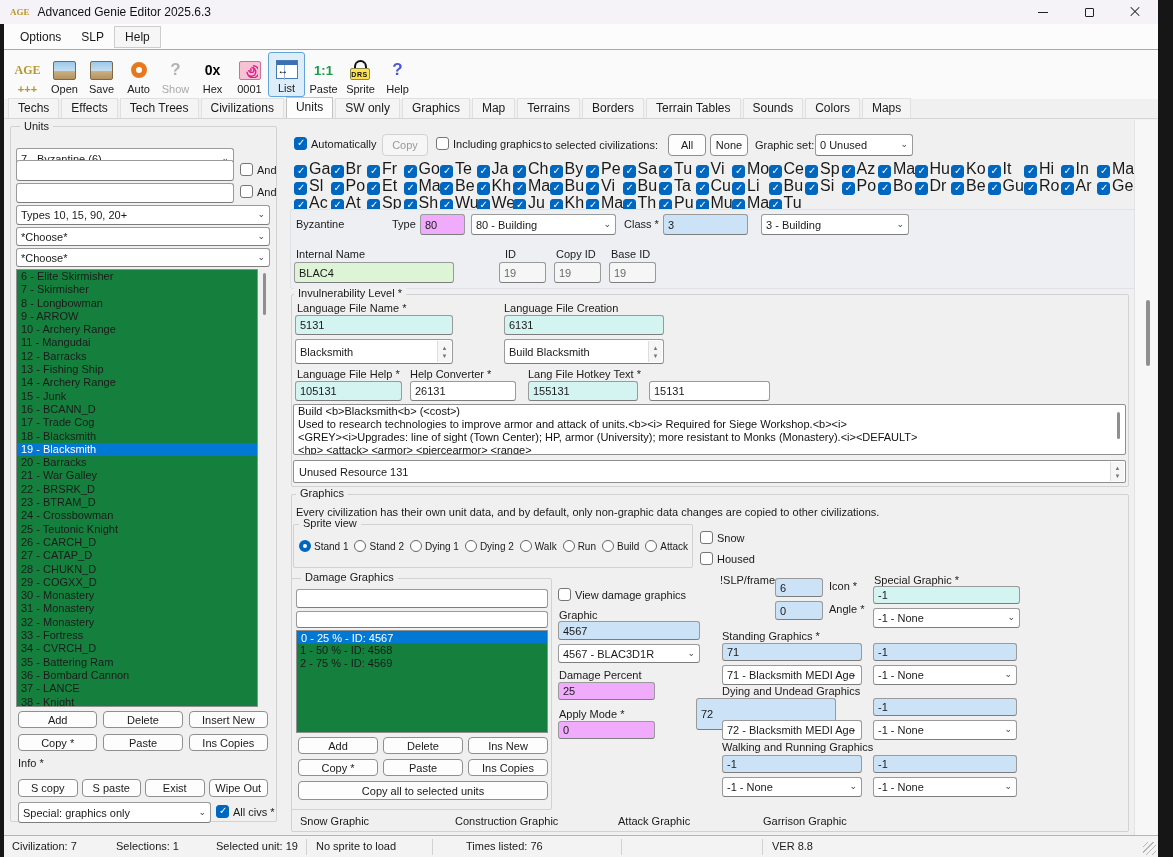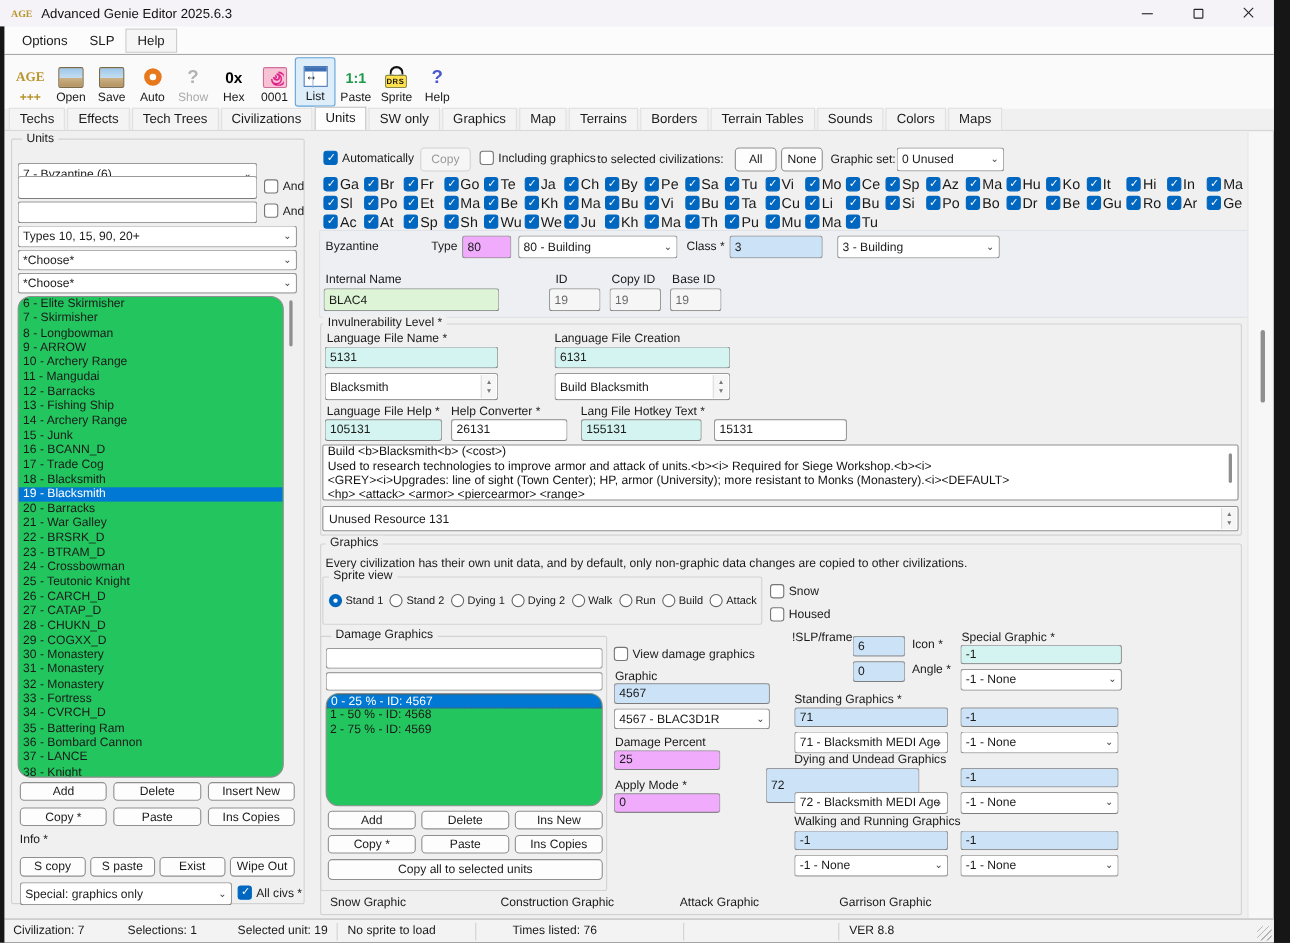--- a/index.html
+++ b/index.html
@@ -70,27 +70,27 @@
   .cbrow { position:absolute; display:flex; align-items:center; gap:4px; font-size:11px; white-space:nowrap; }
   .radio { width:12px; height:12px; border-radius:50%; border:1px solid #666; background:#fff; flex:0 0 auto; }
   .sv-opt { display:flex; align-items:center; gap:3px; font-size:10px; white-space:nowrap; }
   .sv-opt.selected .radio { border:4px solid #0067c0; }
   .gb { position:absolute; border:1px solid #d2d2d2; border-radius:2px; }
   .gb-lg { position:absolute; font-size:11px; background:#f0f0f0; padding:0 4px; white-space:nowrap; }
   .box { position:absolute; background:#fff; border:1px solid #8f8f8f; border-radius:2px; overflow:hidden; }
   .spin { position:absolute; right:1px; top:1px; bottom:1px; width:14px; background:#f6f6f6; border-left:1px solid #ddd; display:flex; flex-direction:column; align-items:center; justify-content:center; }
   .spin::before { content:"▲"; font-size:6px; color:#777; line-height:8px; }
   .spin::after { content:"▼"; font-size:6px; color:#777; line-height:8px; }
-  .list { position:absolute; background:#22c55e; border:1px solid #8f8f8f; border-radius:12px; overflow:hidden; }
+  .list { position:absolute; background:#15803d; border:1px solid #8f8f8f; border-radius:0; overflow:hidden; }
   .li { font-size:11px; line-height:13.3px; height:13.3px; padding-left:4px; white-space:nowrap; }
   .li.selected { background:#0078d4; color:#fff; }
   .dmg-li { font-size:11px; line-height:13px; height:13px; padding-left:3px; white-space:nowrap; }
   .dmg-li.selected { background:#0078d4; color:#fff; border:1px dotted #5a5a5a; }
   .thumb-v { position:absolute; width:3px; border-radius:2px; background:#8f8f8f; }
-  .civ { width:36.5px; display:flex; align-items:center; gap:2px; font-size:13px; }
+  .civ { width:36.5px; display:flex; align-items:flex-end; gap:2px; font-size:16px; }
   .civ .cb { width:13px; height:13px; }
   .flexrow { position:absolute; display:flex; }
   .statusbar { position:absolute; left:4px; top:835px; width:1154px; height:22px; background:#f3f3f3; border-top:1px solid #b5b5b5; font-size:11px; }
   .statusbar .seg { position:absolute; top:4px; white-space:nowrap; }
   .vsep { position:absolute; top:3px; width:1px; height:16px; background:#d2d2d2; }
   .grip { position:absolute; right:2px; bottom:2px; width:13px; height:13px; background:repeating-linear-gradient(135deg, transparent 0 3px, #b5b5b5 3px 4px); }
   .edge-l { position:absolute; left:0; top:24px; width:4px; height:833px; background:#161616; }
   .hdr-panel { position:absolute; background:#edeff2; border:1px solid #dfe2e6; border-radius:2px; }
   .desc-line { font-size:11px; line-height:13px; white-space:nowrap; padding-left:4px; color:#111; }
   .note { position:absolute; font-size:11px; white-space:nowrap; }

